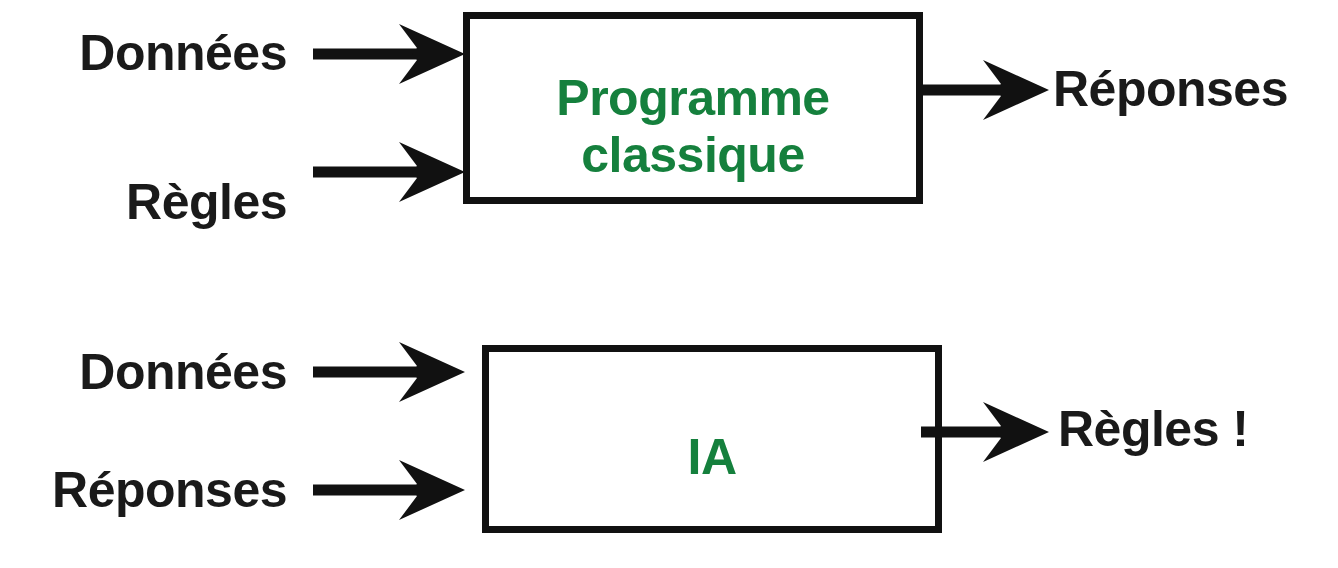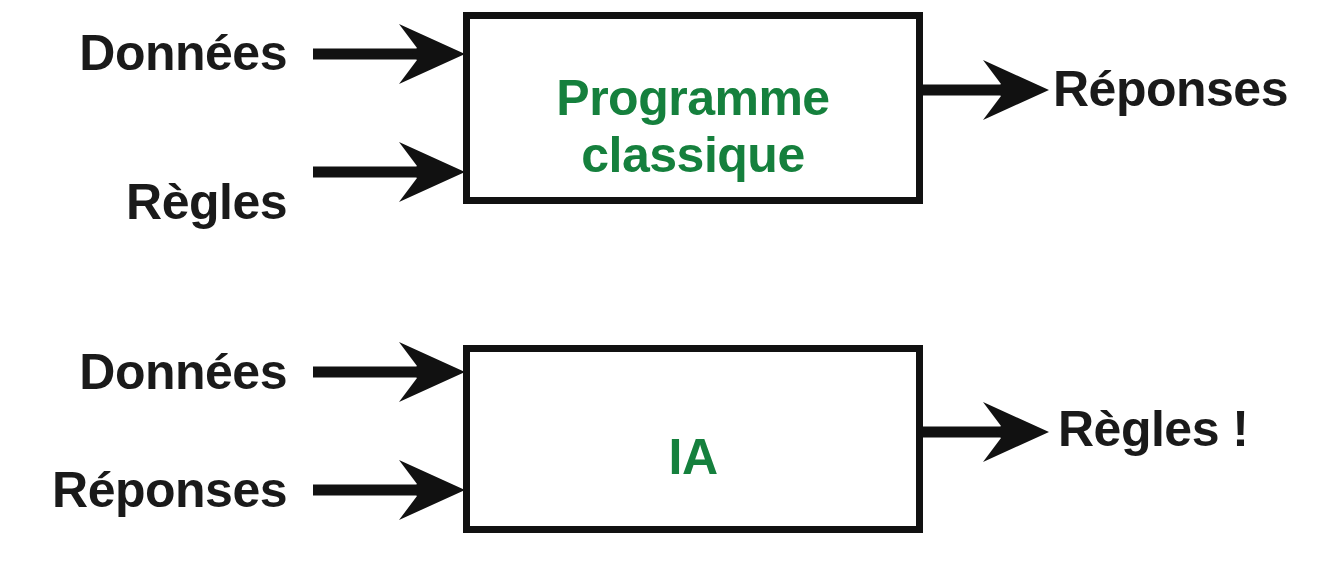--- a/index.html
+++ b/index.html
@@ -118,21 +118,21 @@
 
   <div class="label right-al" style="left:0px; top:465px; width:287px;">Réponses</div>
 
   <div class="arrow" style="left:313px; top:460px;">
     <svg width="152" height="62" viewBox="0 0 152 62" aria-hidden="true">
       <rect x="0" y="24.5" width="108" height="11" fill="#111111"></rect>
       <path d="M 86 0 L 152 30 L 86 60 L 104 36 L 99 30 L 104 24 Z" fill="#111111"></path>
     </svg>
   </div>
 
-  <div class="proc-box" style="left:463px; top:345px; width:460px; height:188px;">
+  <div class="proc-box" style="left:482px; top:345px; width:460px; height:188px;">
     <div class="proc-box-label">
       <span>IA</span>
     </div>
   </div>
 
   <div class="arrow" style="left:921px; top:402px;">
     <svg width="128" height="62" viewBox="0 0 128 62" aria-hidden="true">
       <rect x="0" y="24.5" width="84" height="11" fill="#111111"></rect>
       <path d="M 62 0 L 128 30 L 62 60 L 80 36 L 75 30 L 80 24 Z" fill="#111111"></path>
     </svg>

